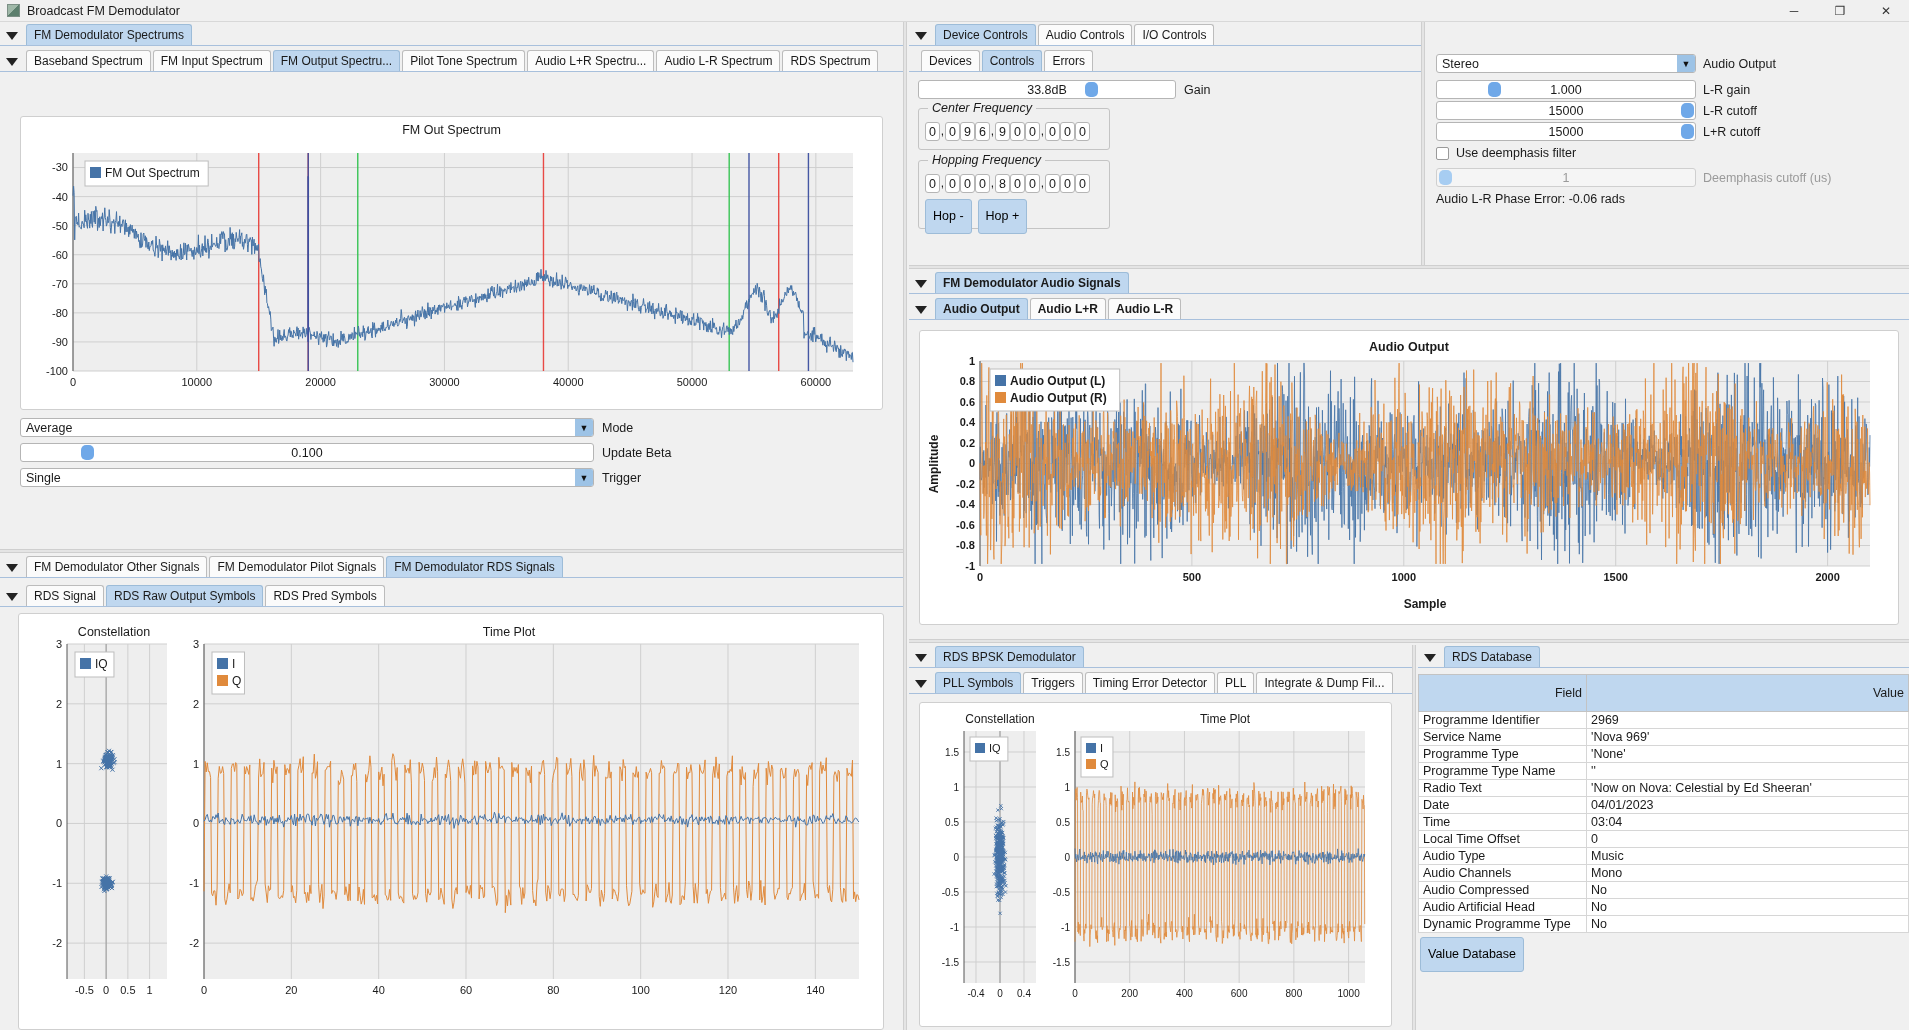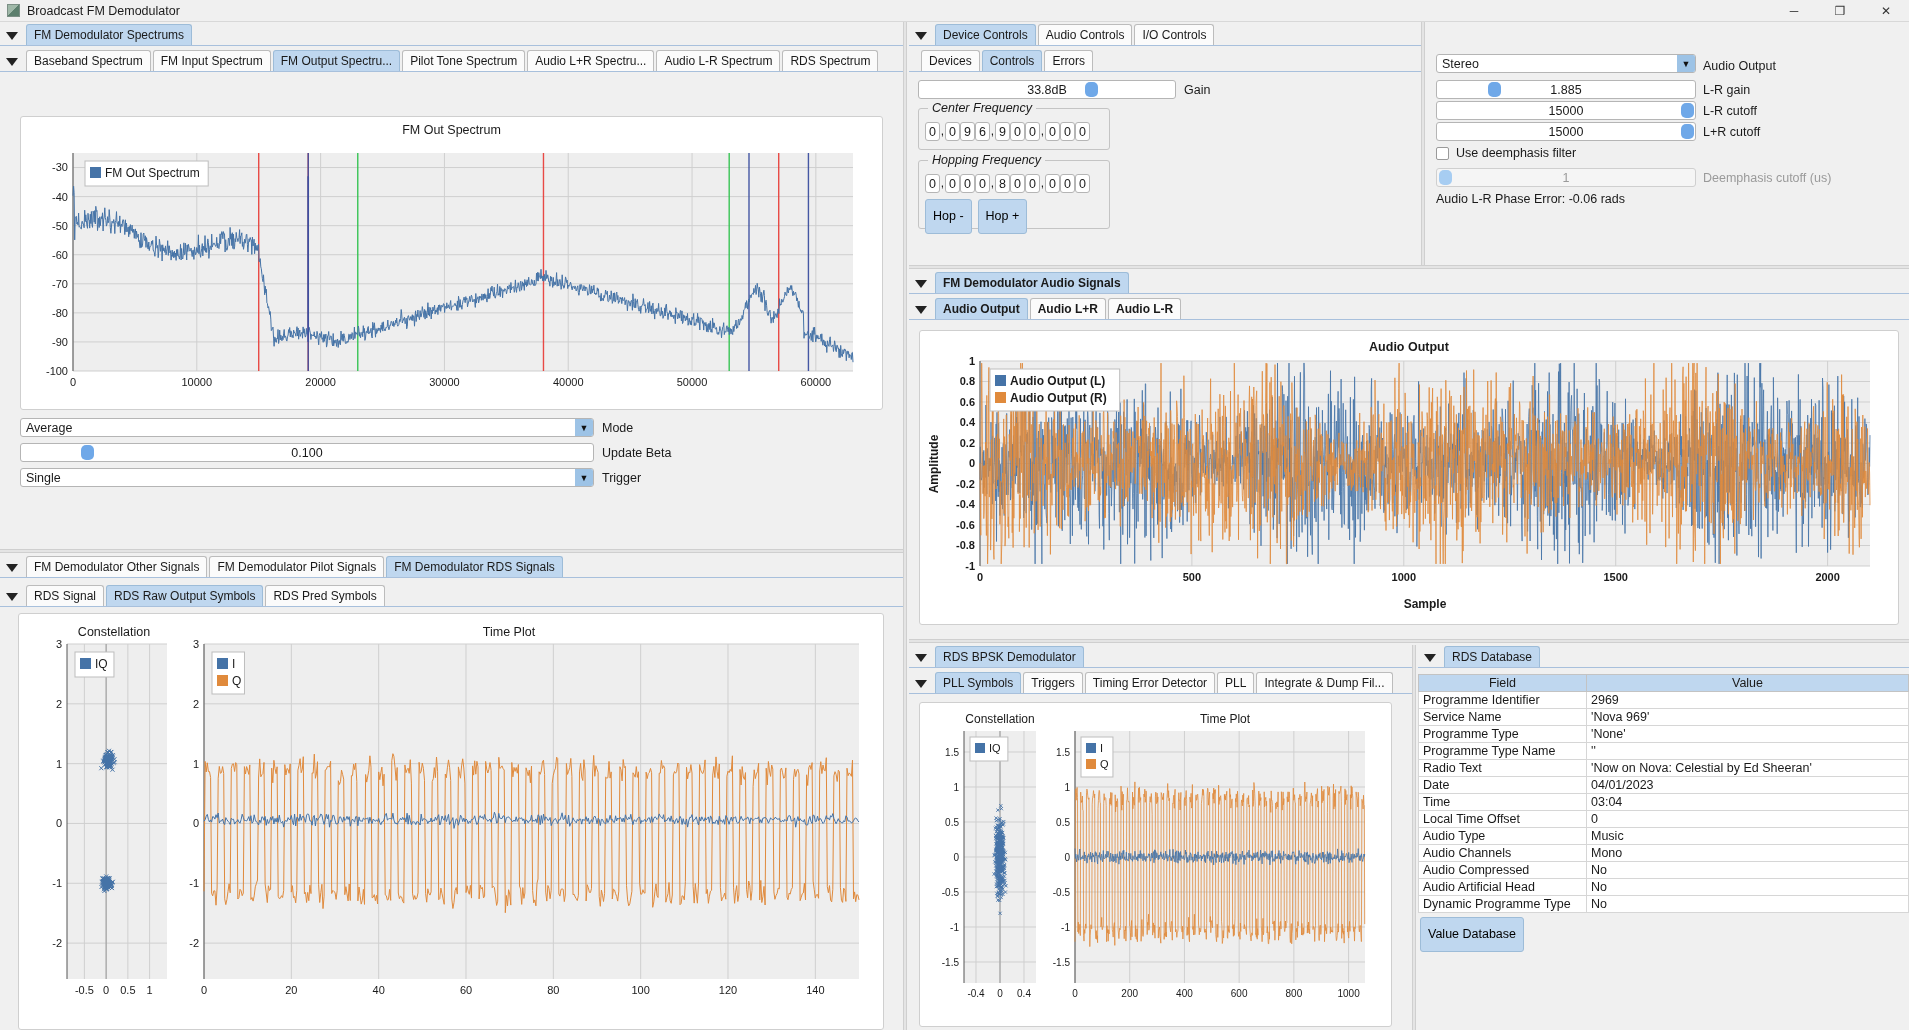--- a/index.html
+++ b/index.html
@@ -108,22 +108,22 @@
   .cb {
     width: 13px; height: 13px; border: 1px solid #9a9a9a; background: #fff; border-radius: 2px;
   }
   .lbl { font-size: 12.5px; }
   .muted { color: #9a9a9a; }
   
   .chart-title { text-align: center; font-size: 12.5px; }
   
   table.rds { border-collapse: collapse; width: 100%; font-size: 12.5px; table-layout: fixed; }
   table.rds th {
-    background: #bfd7ef; border: 1px solid #c3c3c3; text-align: center;
-    font-weight: normal; padding: 1px 4px; height: 16px;
+    background: #bfd7ef; border: 1px solid #c3c3c3; text-align: right;
+    font-weight: normal; padding: 11px 4px; height: 16px;
   }
   table.rds td {
     border: 1px solid #d6d6d6; padding: 1px 4px; height: 16px; background:#fff;
     overflow:hidden; white-space:nowrap; text-overflow:ellipsis;margin-top:12px;
   }
 </style>
 </head>
 <body>
 
 <div class="titlebar">
@@ -615,32 +615,32 @@
           <button class="btn">Hop -</button>
           <button class="btn">Hop +</button>
         </div>
       </div>
     </div>
 
     <div class="divider-v" style="left:512px;top:0;height:243px;"></div>
 
     <div class="panel" style="left:518px;top:0;width:482px;height:243px;">
 
-      <div style="position:absolute;left:9px;top:32px;display:flex;align-items:flex-end;gap:7px;">
+      <div style="position:absolute;left:9px;top:32px;display:flex;align-items:center;gap:7px;">
         <div class="combo" style="width:260px;">
           <span>Stereo</span>
           <span class="arrow">▼</span>
         </div>
         <span class="lbl">Audio Output</span>
       </div>
 
       <div style="position:absolute;left:9px;top:58px;display:flex;align-items:center;gap:7px;">
         <div class="slider" style="width:260px;">
           <span class="thumb" style="left:51px;"></span>
-          <span>1.885</span>
+          <span>1.000</span>
         </div>
         <span class="lbl">L-R gain</span>
       </div>
 
       <div style="position:absolute;left:9px;top:79px;display:flex;align-items:center;gap:7px;">
         <div class="slider" style="width:260px;">
           <span class="thumb" style="left:244px;"></span>
           <span>15000</span>
         </div>
         <span class="lbl">L-R cutoff</span>

